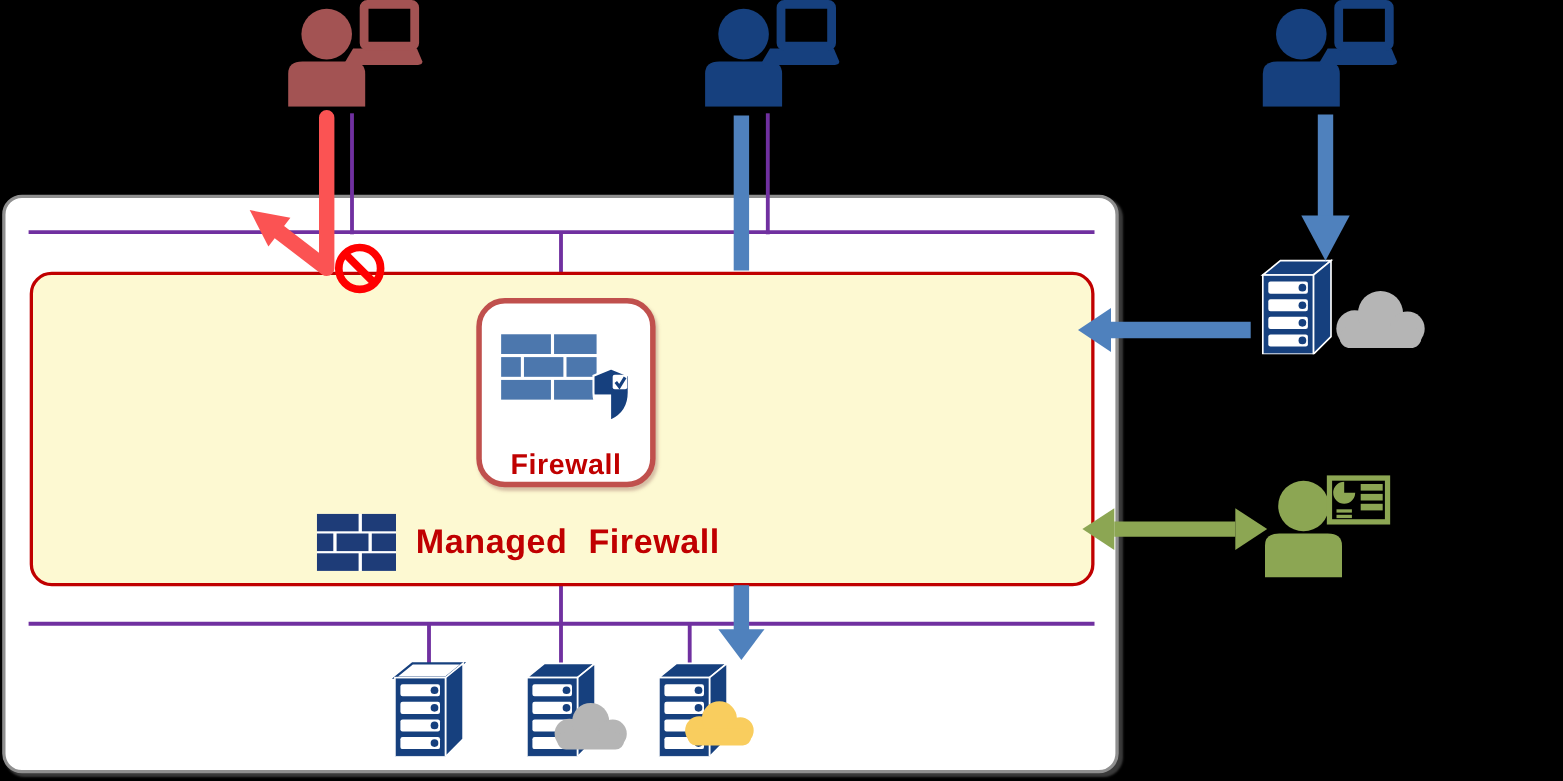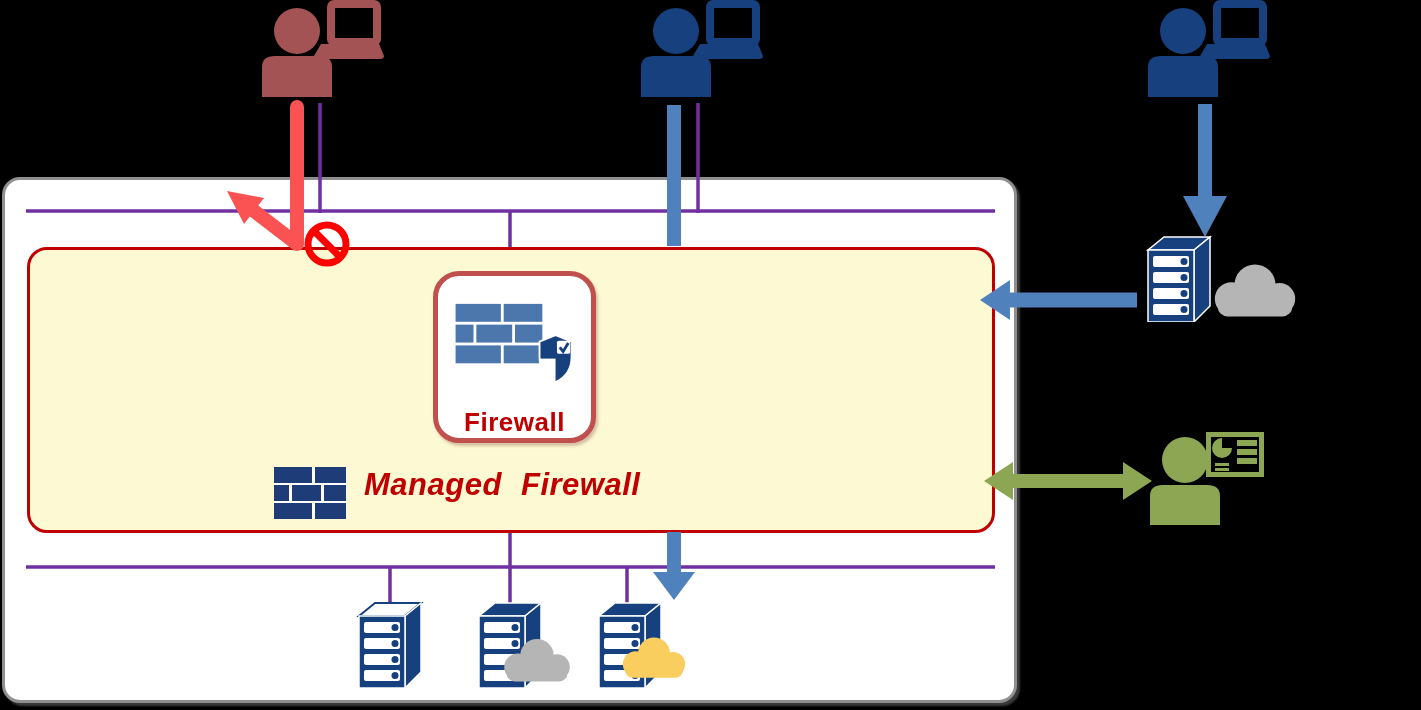--- a/index.html
+++ b/index.html
@@ -25,21 +25,21 @@
     background:#fff;border:5px solid #c0504d;border-radius:26px;
     box-shadow:2px 3px 3px rgba(140,80,80,0.35);
     display:flex;flex-direction:column;align-items:center;z-index:4;
   }
   .fw-card-label{
     margin-top:22px;font-size:26px;font-weight:bold;color:#c00000;
     letter-spacing:0.5px;
   }
   
   .zone-caption{
-    left:244px;top:217px;display:flex;gap:18px;z-index:4;font-style:italic;
+    left:258px;top:217px;display:flex;align-items:center;gap:18px;z-index:4;
   }
   .zone-caption-text{
     font-size:31px;font-weight:bold;color:#c00000;word-spacing:10px;
     letter-spacing:0.5px;
   }
   .icon{z-index:4;}
   svg{display:block;}
   .lines-layer{left:0;top:0;z-index:2;}
   .arrows-layer{left:0;top:0;z-index:7;}
 </style>

